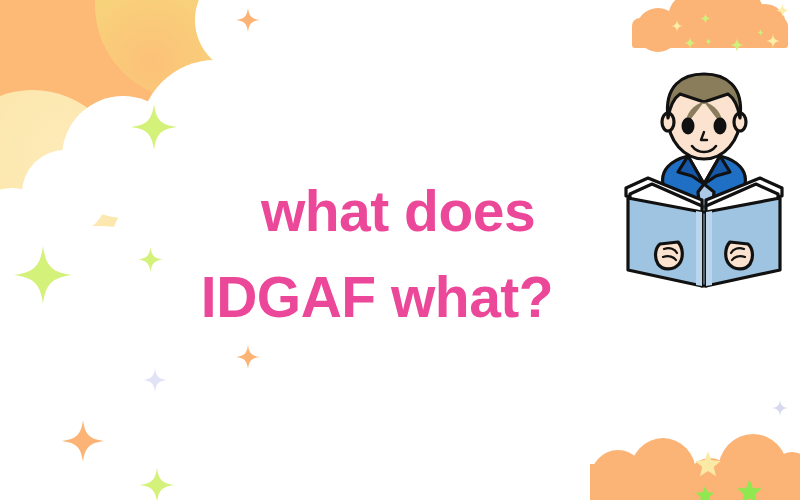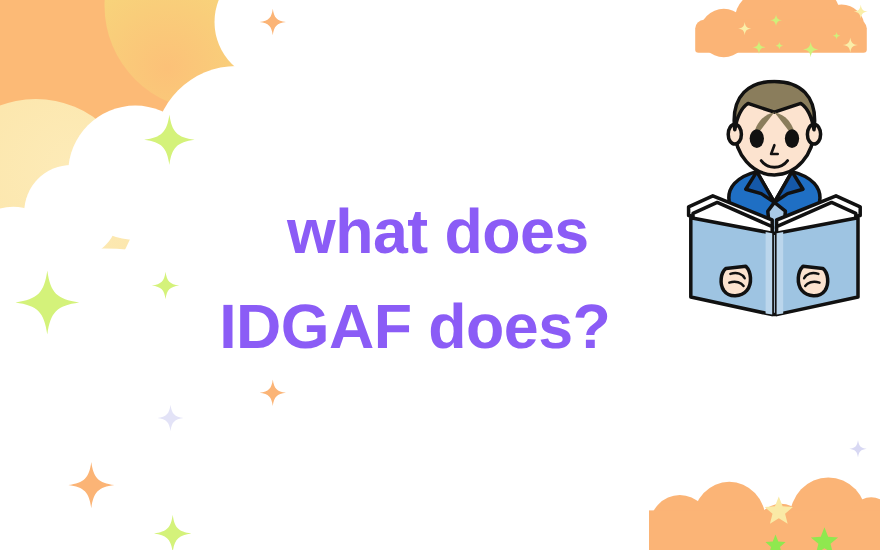--- a/index.html
+++ b/index.html
@@ -94,21 +94,21 @@
   .star { position: absolute; pointer-events: none; }
   .star svg { display: block; }
 
   
   #headline {
     position: absolute;
     left: 0;
     top: 168px;
     width: 800px;
     text-align: center;
-    color: #8b5cf6;
+    color: #ec4899;
     font-weight: bold;
     font-size: 57px;
     line-height: 86px;
     letter-spacing: -0.5px;
     white-space: nowrap;
   }
   #headline .line { display: block; }
   #headline .line-1 { padding-right: 4px; }
   #headline .line-2 { padding-right: 46px; }
 
@@ -257,21 +257,21 @@
       </svg>
   </div>
   <div class="sparkle" style="left:772px; top:400px; width:16px; height:16px;">
     <svg viewBox="0 0 24 24" width="16" height="16">
         <path d="M12 0 C13.2 8.4 15.6 10.8 24 12 C15.6 13.2 13.2 15.6 12 24 C10.8 15.6 8.4 13.2 0 12 C8.4 10.8 10.8 8.4 12 0 Z" fill="#D8D8F3"></path>
       </svg>
   </div>
 
   <div id="headline">
     <span class="line line-1">what does</span>
-    <span class="line line-2">IDGAF does?</span>
+    <span class="line line-2">IDGAF what?</span>
   </div>
 
   <div id="reader">
     <svg viewBox="0 0 192 218" width="192" height="218">
       <g stroke="#111111" stroke-width="3.2" stroke-linejoin="round" stroke-linecap="round">
 
         <path d="M56 116 C50 98 64 88 80 84 L112 84 C128 88 142 98 136 116
                  L142 186 C142 196 134 202 124 202 L68 202
                  C58 202 50 196 50 186 Z" fill="#1F6FC4"></path>
 

